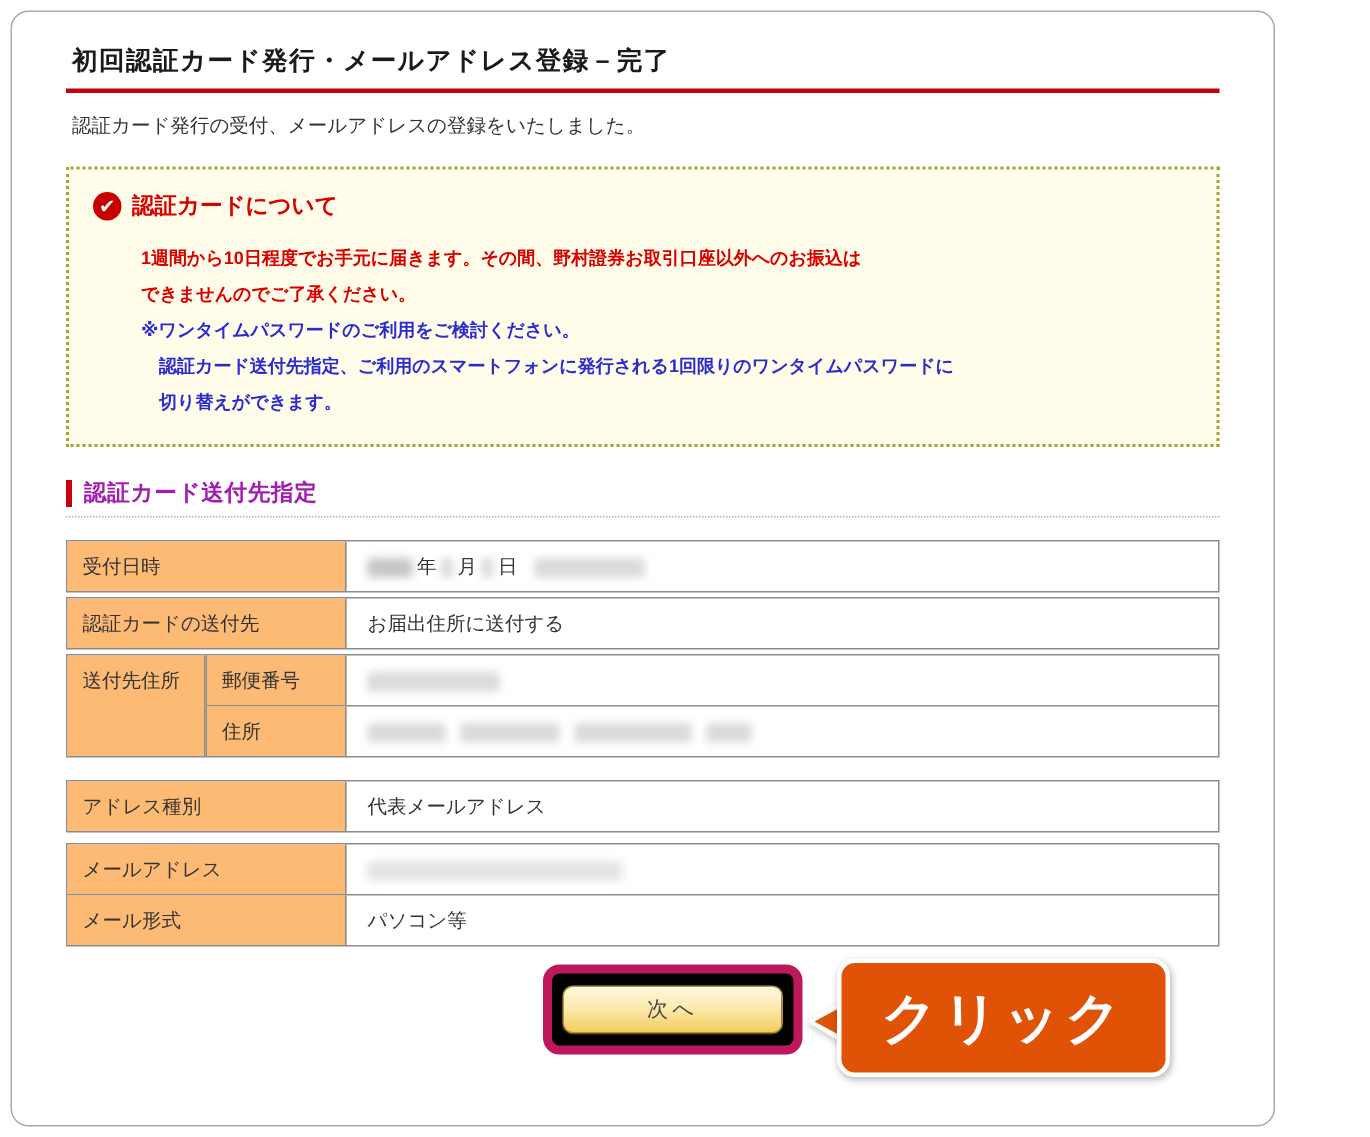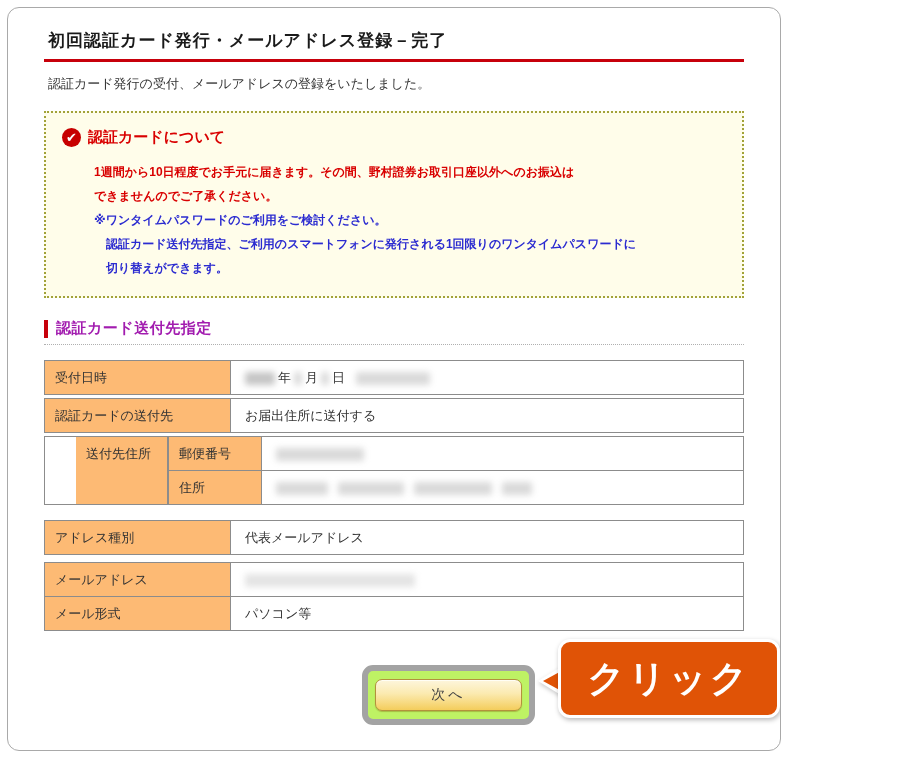--- a/index.html
+++ b/index.html
@@ -4,21 +4,21 @@
 <style>
   * { margin: 0; padding: 0; box-sizing: border-box; }
   html, body { background: #ffffff; }
   body {
     width: 913px; height: 758px;
     font-family: "Liberation Sans", "DejaVu Sans", sans-serif;
     color: #333;
     overflow: hidden;
   }
   .page {
-    width: 774px; height: 744px;
+    width: 843px; height: 744px;
     margin: 7px;
     border: 1px solid #a9a9a9;
     border-radius: 12px;
     background: #fff;
     padding: 19px 36px 0 36px;
     overflow: hidden;
   }
 
   
   .page-title {
@@ -79,43 +79,43 @@
     border-right: 1px solid #8c8c8c;
     padding: 8px 10px 7px 10px;
     font-size: 13px; color: #333;
   }
   .cell-value {
     flex: 1 1 auto;
     padding: 8px 12px 7px 14px;
     font-size: 13px; color: #333;
     display: flex; align-items: center;
   }
-  .cell-label.half  { width: 92px; margin-left: 31px; }
+  .cell-label.half  { width: 92px; }
   .cell-label.half2 { width: 94px; }
   .addr-right { flex: 1 1 auto; display: flex; flex-direction: column; }
   .addr-subrow { display: flex; flex: 1 1 auto; }
   .addr-subrow + .addr-subrow { border-top: 1px solid #8c8c8c; justify-content: flex-end; }
 
   
   .blur {
     display: inline-block; height: 13px;
     background: #c6c6c6; border-radius: 2px;
     filter: blur(3px);
     vertical-align: middle;
   }
   .blur.light { background: #dadada; }
   .blur.xlight { background: #e4e4e4; }
   .date-part { margin: 0 3px; }
 
   
   .footer { position: relative; height: 90px; margin-top: 8px; }
   .next-frame {
-    position: absolute; left: 318px; top: 26px;
-    border: 6px solid #a3a3a3; border-radius: 11px;
-    background: #bef264;
+    position: absolute; left: 318px; top: 4px;
+    border: 6px solid #be185d; border-radius: 11px;
+    background: #000000;
     padding: 8px 7px;
   }
   .next-button {
     width: 147px; height: 32px;
     border: 1px solid #b3913c; border-radius: 7px;
     background: linear-gradient(to bottom, #fefaе8 0%, #fdf4cf 8%, #f9e190 55%, #f2c54a 100%);
     background: linear-gradient(to bottom, #fdf6dd 0%, #fbeab0 45%, #f4cd5c 100%);
     box-shadow: inset 0 1px 0 #fffef5, 0 1px 1px rgba(120,90,10,0.35);
     font-family: "Liberation Sans", "DejaVu Sans", sans-serif;
     font-size: 14px; color: #444; letter-spacing: 3px;

